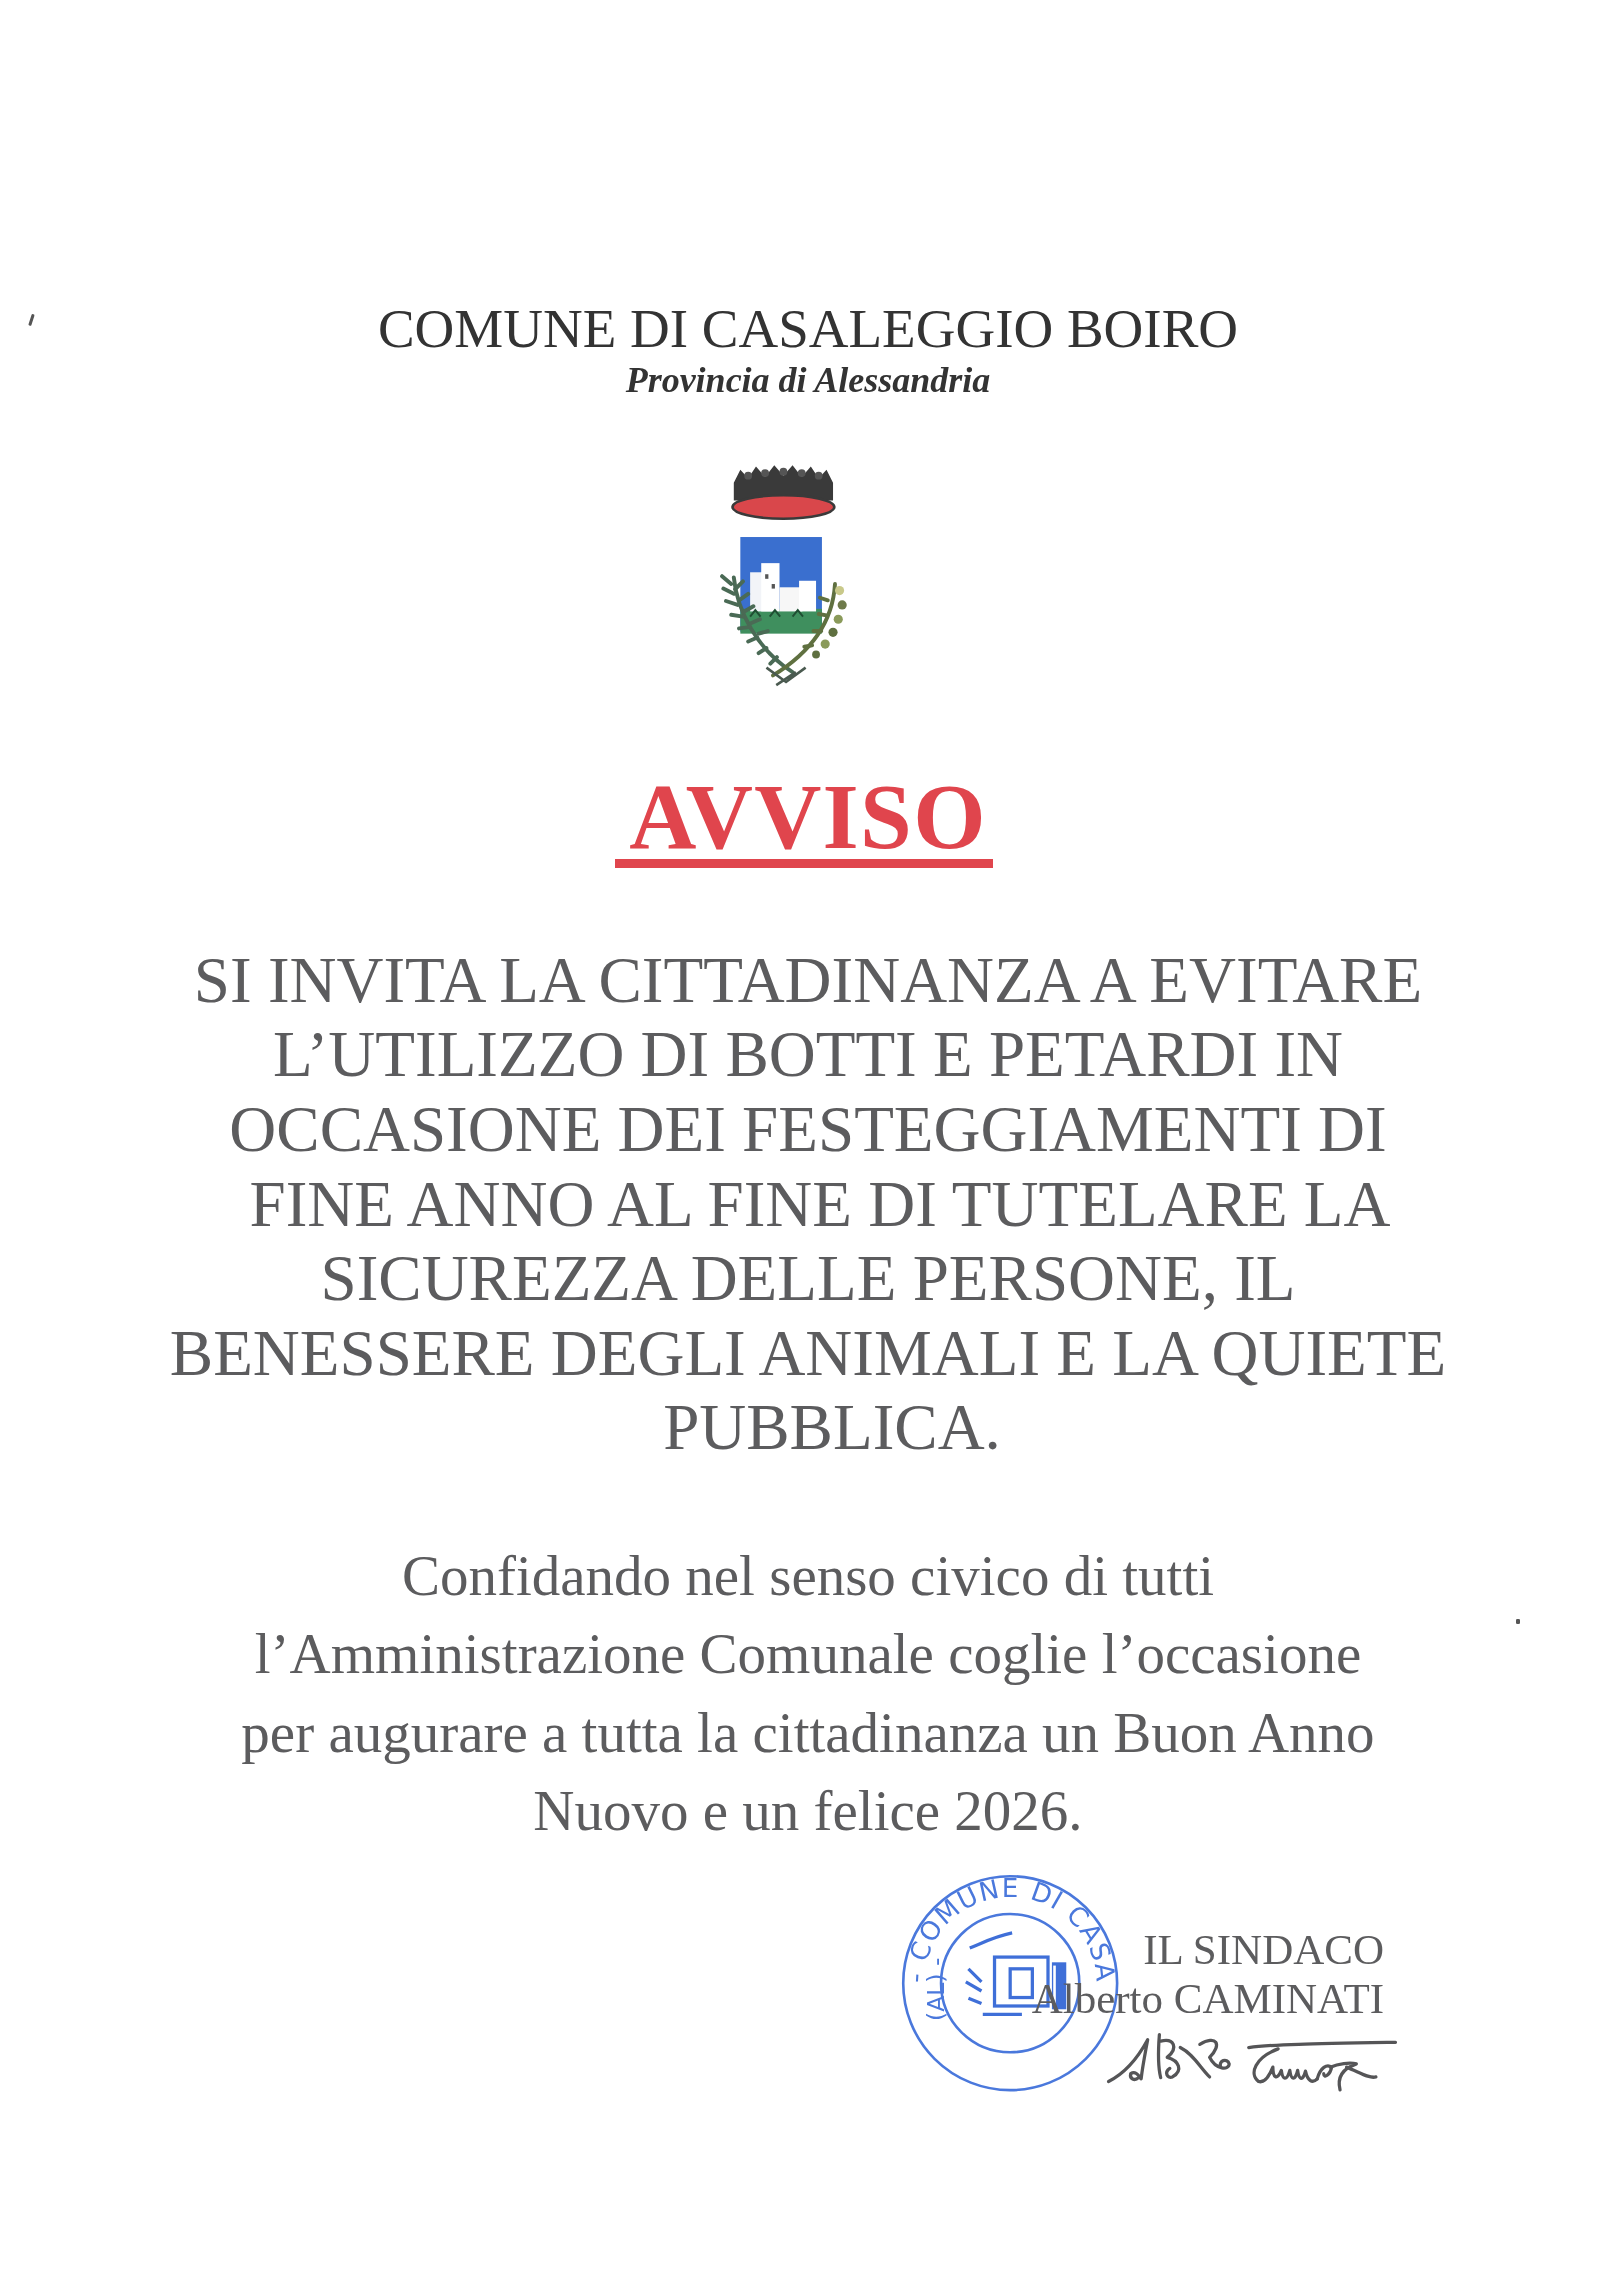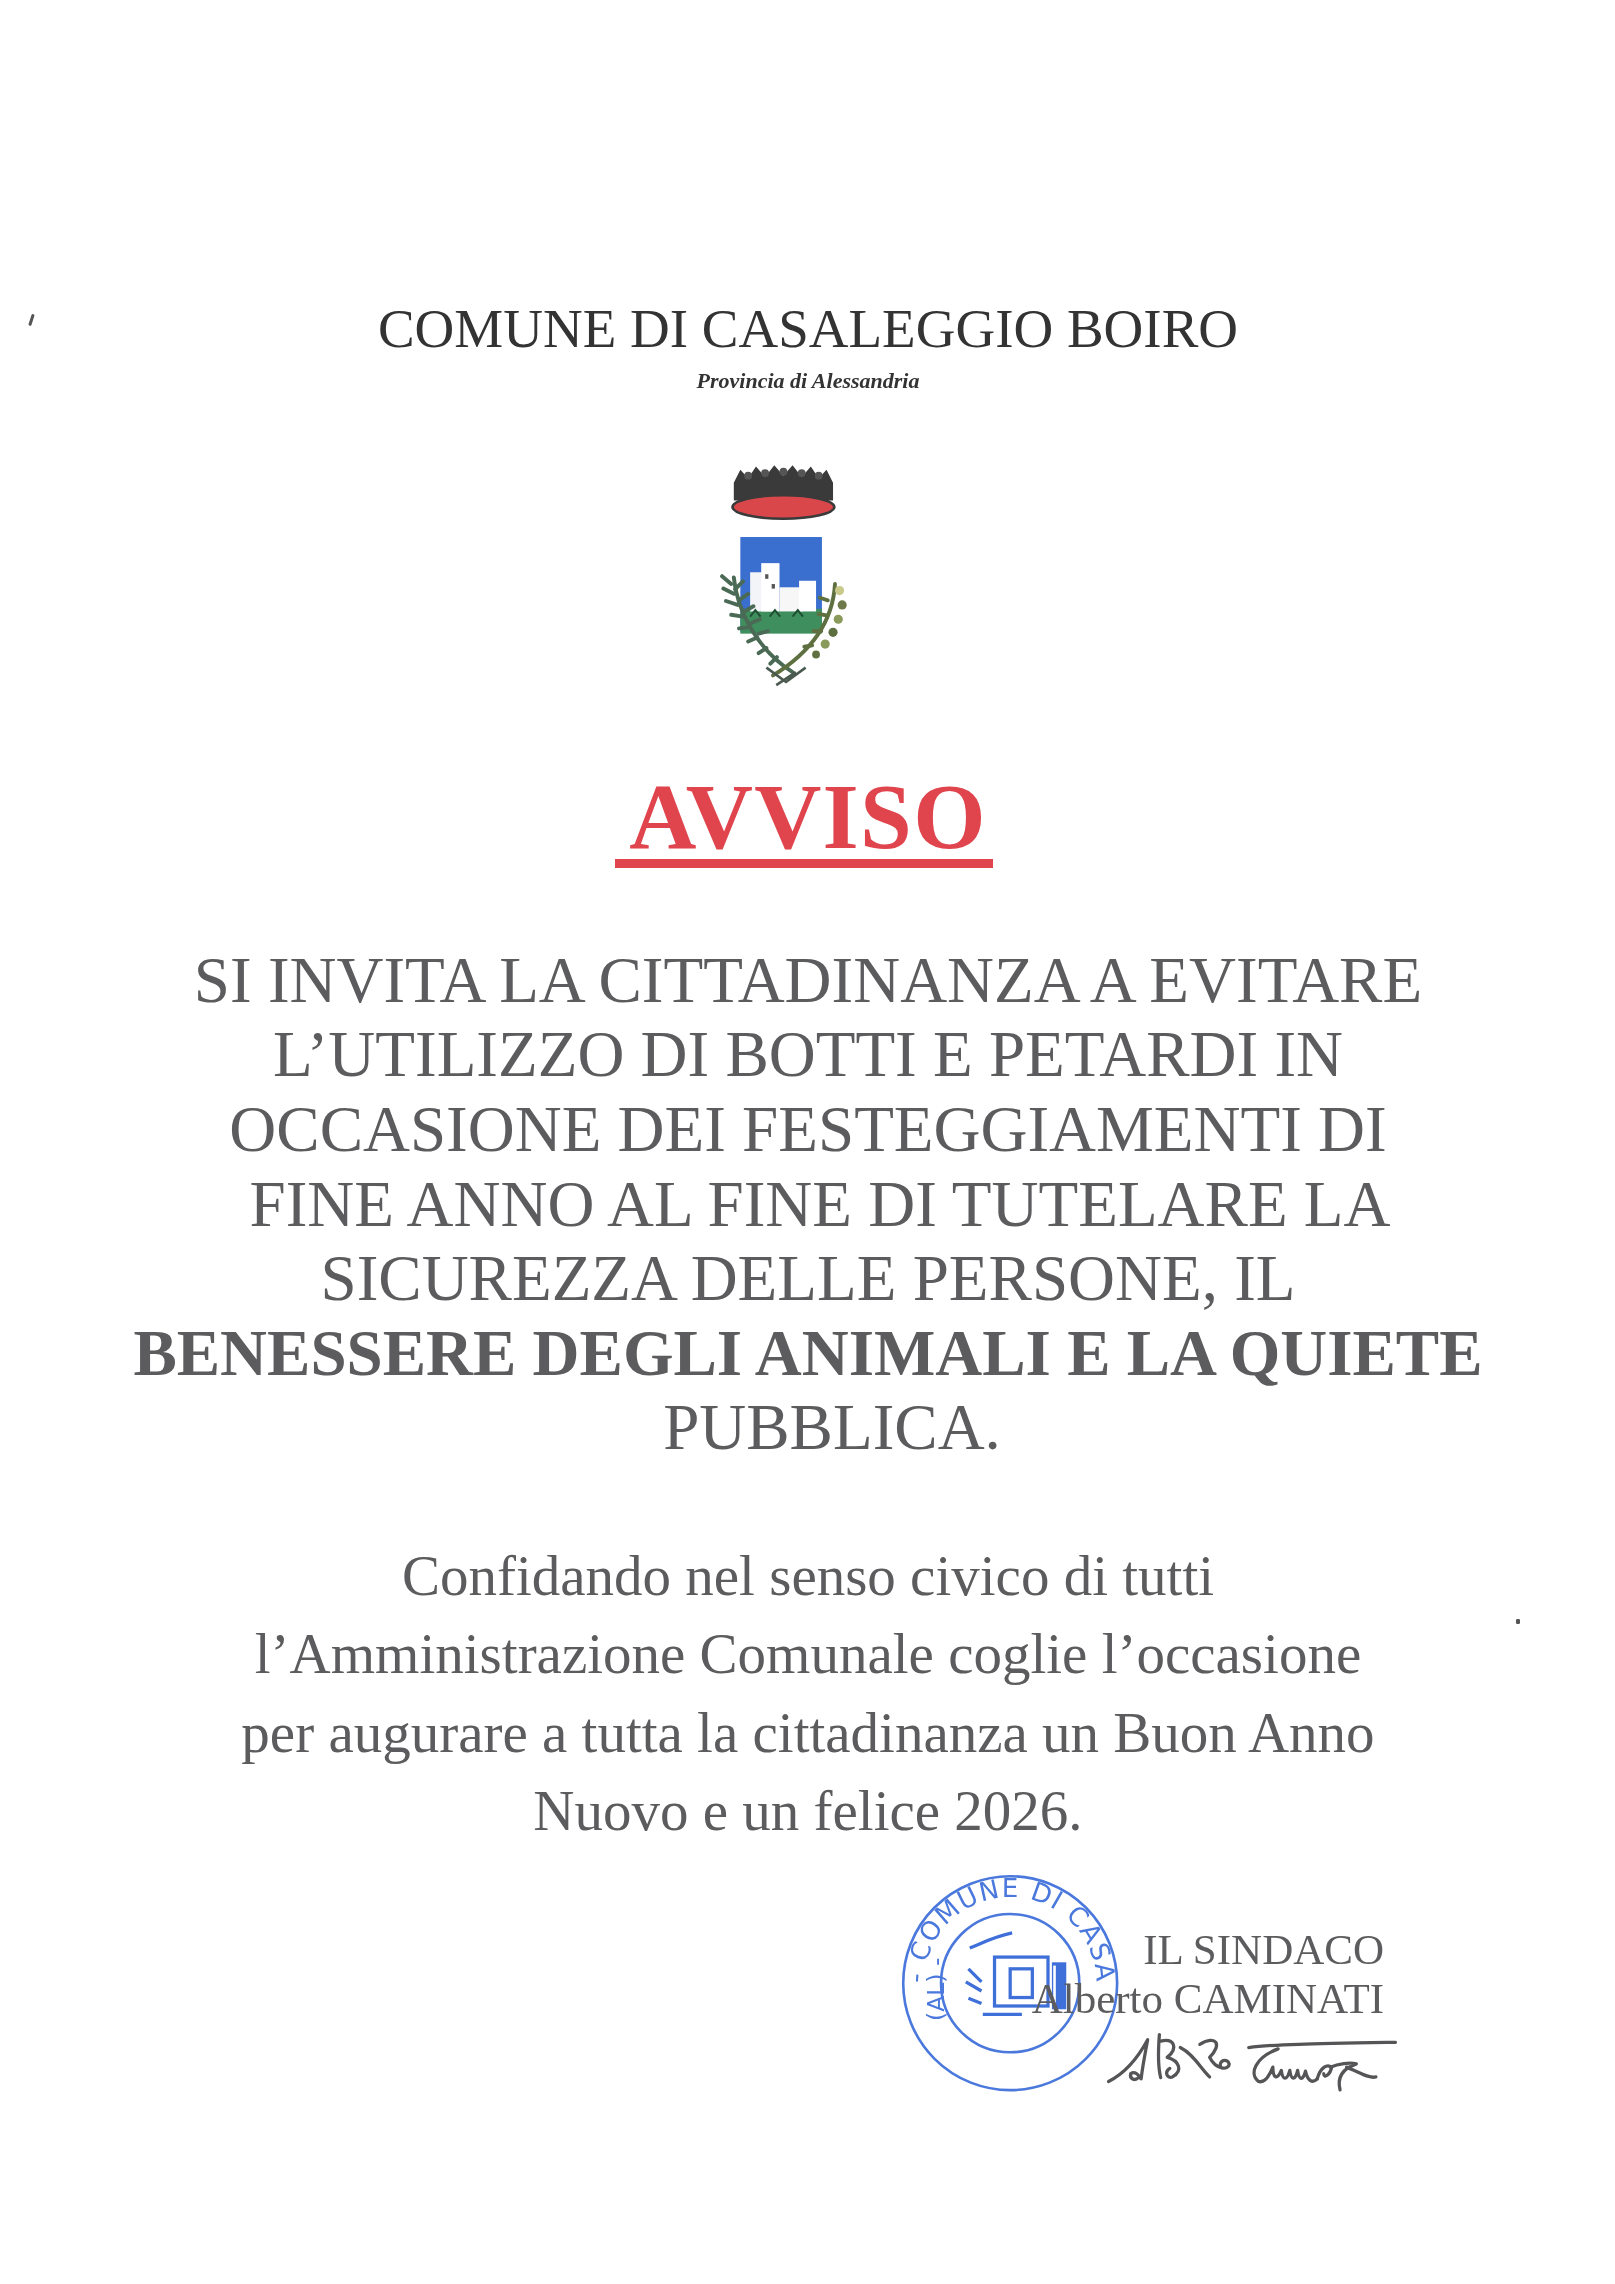--- a/index.html
+++ b/index.html
@@ -3,21 +3,21 @@
   <meta charset="utf-8">
   <style>
     html, body { margin: 0; padding: 0; background: #ffffff; }
     body { width: 1616px; height: 2284px; position: relative; overflow: hidden; }
     .page { position: absolute; left: 0; top: 17px; width: 1555px; height: 2284px; background: #ffffff; }
     .serif { font-family: "Liberation Serif", "DejaVu Serif", serif; }
     .line { position: absolute; left: 0; width: 1616px; text-align: center; white-space: nowrap; }
 
     
     .title { top: 279px; font-size: 55px; color: #333333; letter-spacing: 0px; line-height: 65px; }
-    .subtitle { top: 344px; font-size: 22px; font-weight: bold; font-style: italic; color: #333333; line-height: 39px; }
+    .subtitle { top: 344px; font-size: 36px; font-weight: bold; font-style: italic; color: #333333; line-height: 39px; }
 
     
     .coat { position: absolute; left: 688px; top: 443px; width: 183px; height: 235px; }
 
     
     .avviso { top: 748px; font-size: 93px; font-weight: bold; color: #e0454d; line-height: 104px; letter-spacing: 1.3px; }
     .avviso-underline { position: absolute; left: 615px; top: 842px; width: 378px; height: 8.5px; background: #e0454d; }
 
     
     .body-caps { font-size: 65px; color: #5c5c5e; line-height: 75px; }
@@ -88,21 +88,21 @@
   </svg>
 
   <div class="line serif avviso">AVVISO</div>
   <div class="avviso-underline"></div>
 
   <div class="line serif body-caps" style="top:926px;">SI INVITA LA CITTADINANZA A EVITARE</div>
   <div class="line serif body-caps" style="top:1000px;">L’UTILIZZO DI BOTTI E PETARDI IN</div>
   <div class="line serif body-caps" style="top:1075px;">OCCASIONE DEI FESTEGGIAMENTI DI</div>
   <div class="line serif body-caps" style="top:1150px;padding-left:12px;">FINE ANNO AL FINE DI TUTELARE LA</div>
   <div class="line serif body-caps" style="top:1224px;">SICUREZZA DELLE PERSONE, IL</div>
-  <div class="line serif body-caps" style="top:1299px;font-weight:bold;">BENESSERE DEGLI ANIMALI E LA QUIETE</div>
+  <div class="line serif body-caps" style="top:1299px;">BENESSERE DEGLI ANIMALI E LA QUIETE</div>
   <div class="line serif body-caps" style="top:1373px;padding-left:24px;">PUBBLICA.</div>
 
   <div class="line serif body-reg" style="top:1520px;">Confidando nel senso civico di tutti</div>
   <div class="line serif body-reg" style="top:1598px;">l’Amministrazione Comunale coglie l’occasione</div>
   <div class="line serif body-reg" style="top:1677px;">per augurare a tutta la cittadinanza un Buon Anno</div>
   <div class="line serif body-reg" style="top:1755px;">Nuovo e un felice 2026.</div>
 
   <svg class="stamp" viewBox="0 0 345 345" xmlns="http://www.w3.org/2000/svg">
     <defs>
       <path id="stampArcTop" d="M 40 172 A 132 132 0 1 1 304 172"></path>

